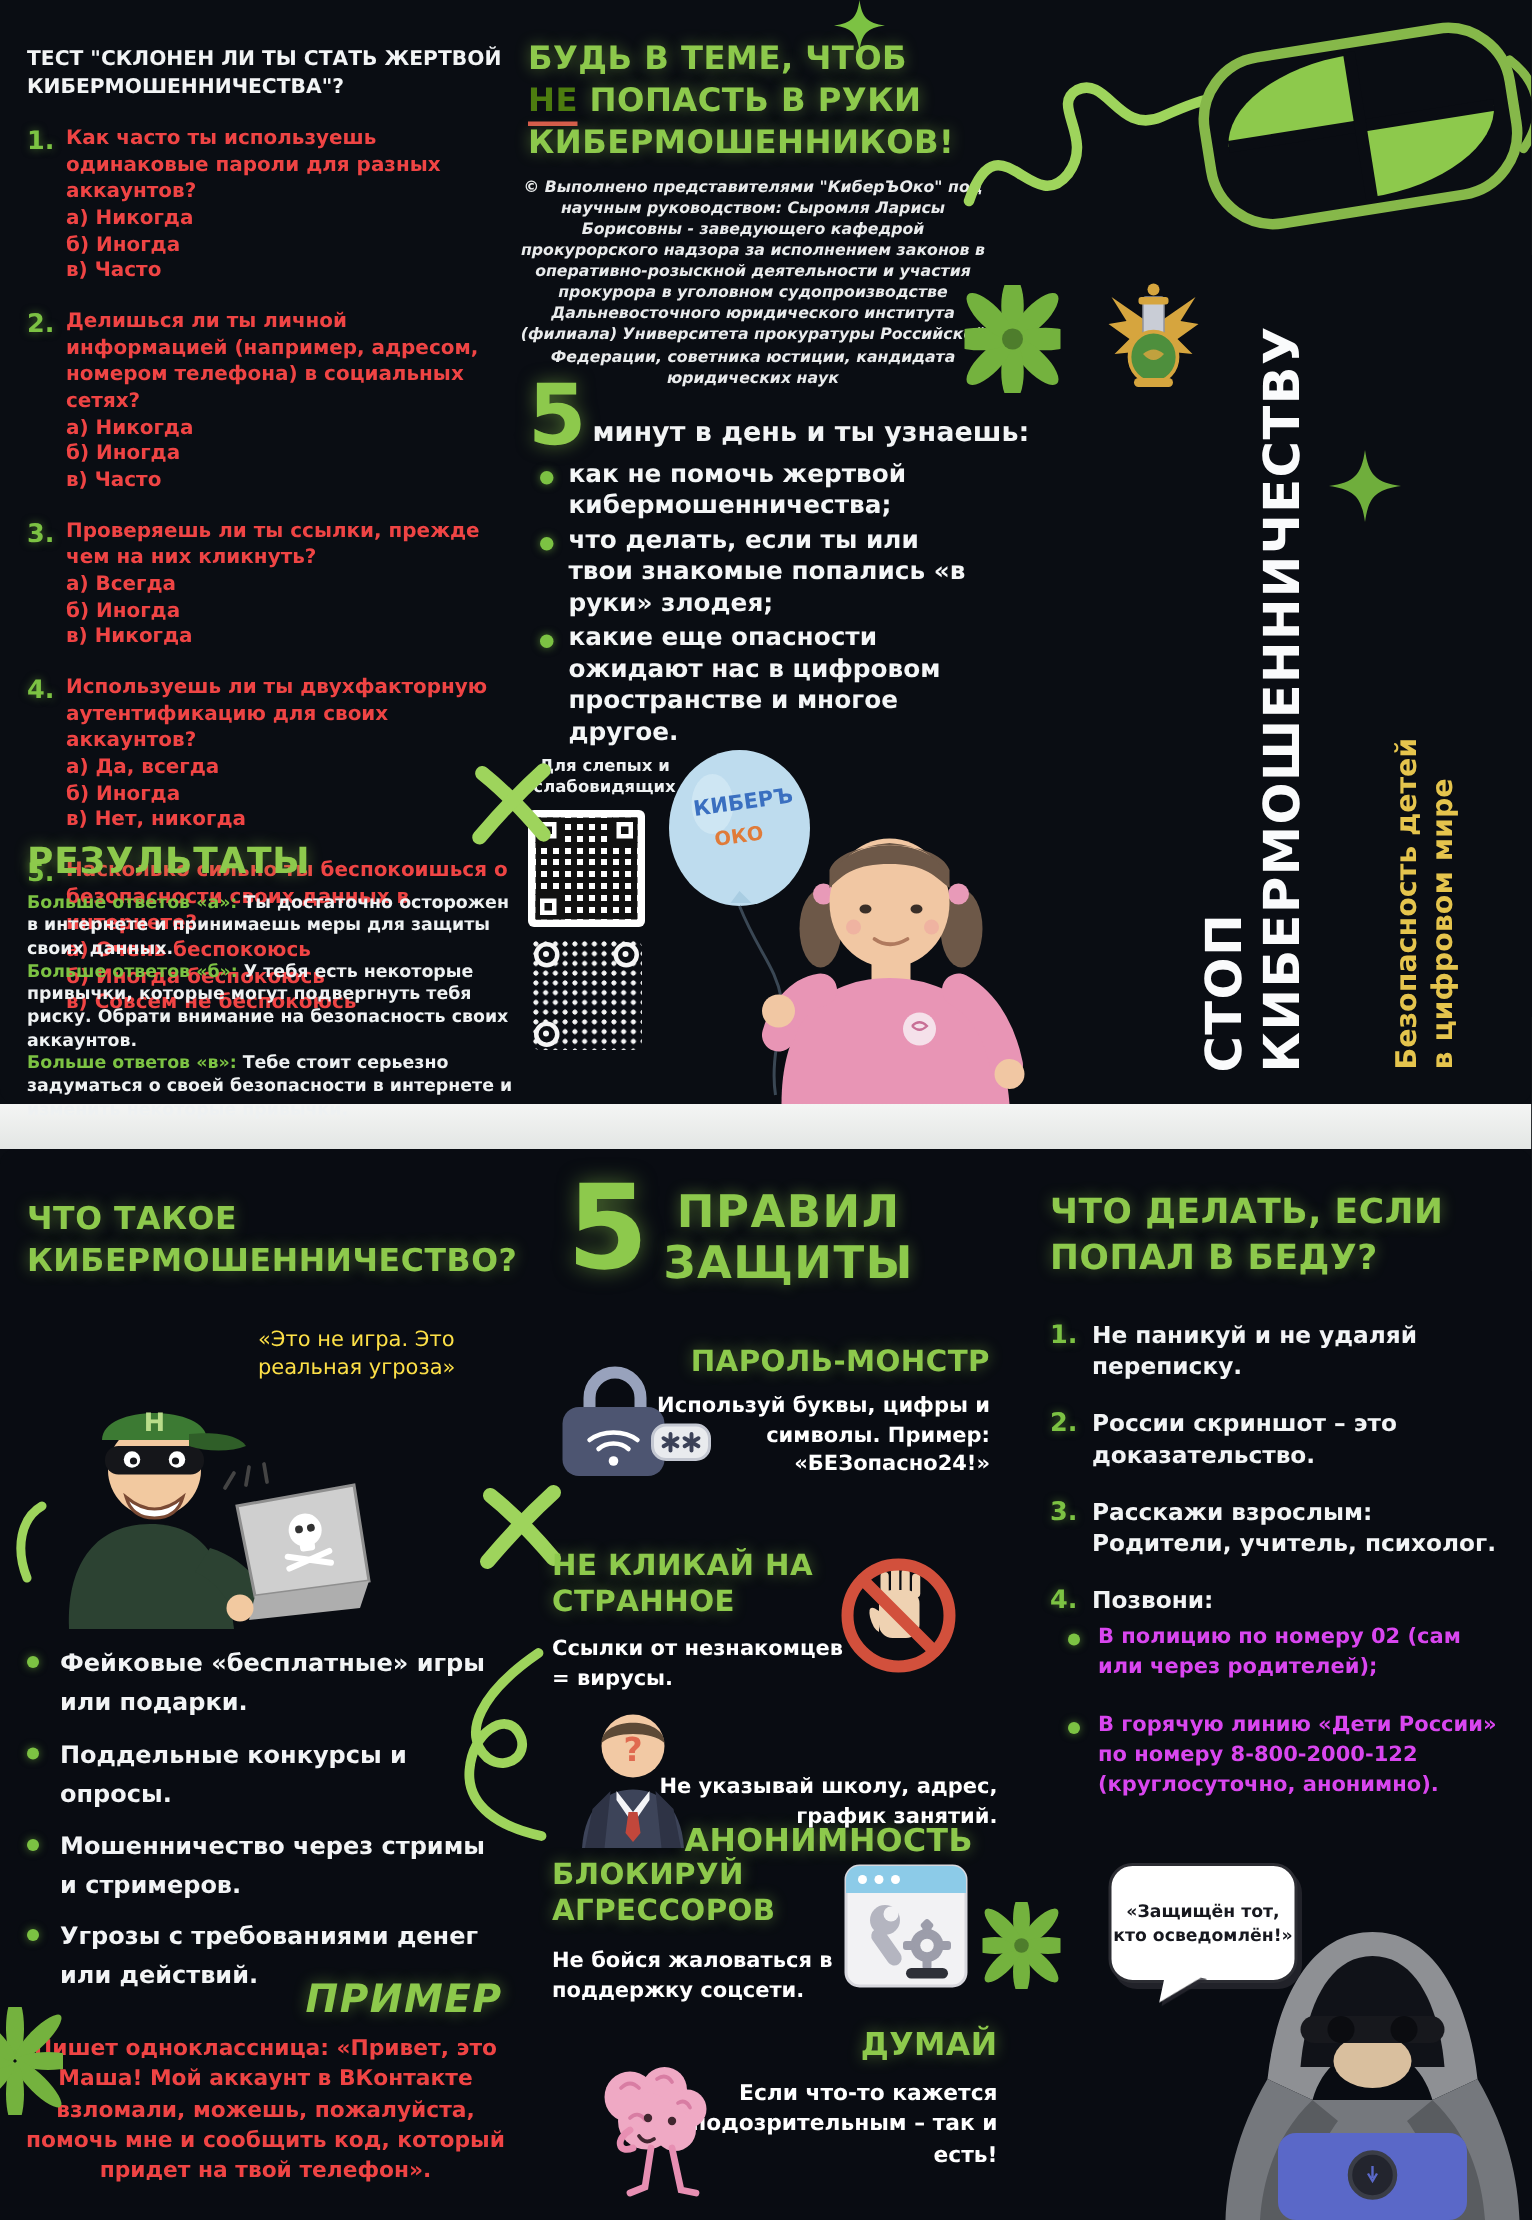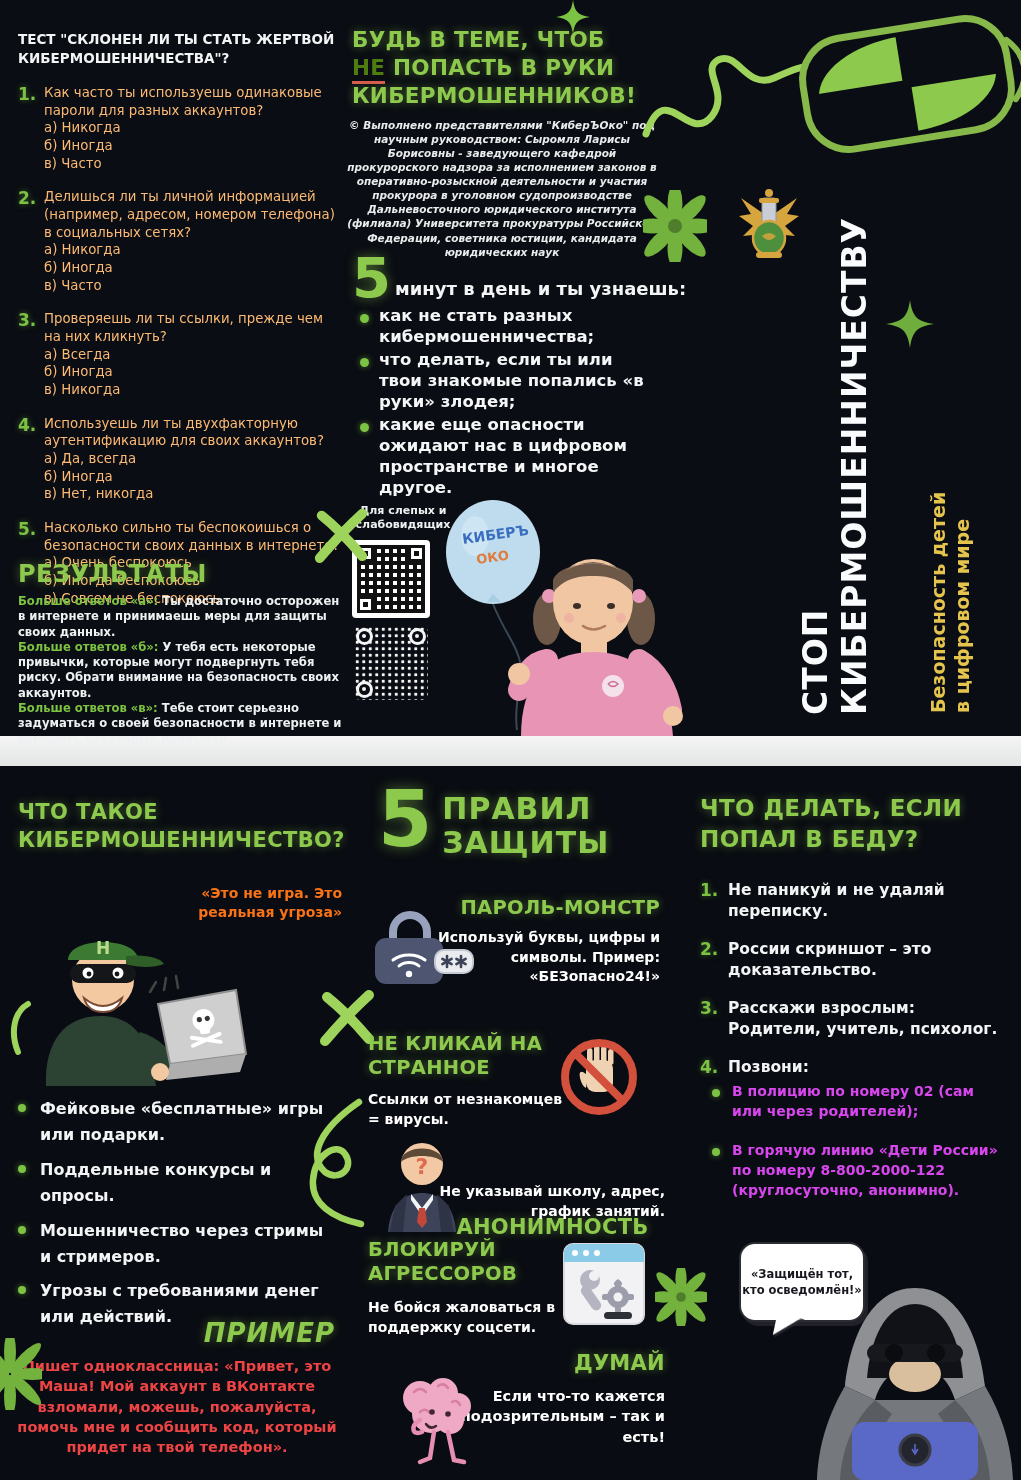--- a/index.html
+++ b/index.html
@@ -8,21 +8,21 @@
   .abs{position:absolute;}
   .green{color:#8dc94c;}
   .glow{text-shadow:0 0 10px rgba(141,201,76,.45);}
   .bold{font-weight:bold;}
 
   
   .test-title{left:18px;top:30px;width:322px;font-size:13.5px;font-weight:bold;color:#f2f4f5;line-height:1.4;}
   .questions{left:18px;top:84px;width:324px;}
   .qblock{display:flex;margin-bottom:16px;}
   .qnum{width:26px;flex:0 0 26px;color:#7cc243;font-weight:bold;font-size:17px;text-shadow:0 0 6px rgba(124,194,67,.5);}
-  .qbody{font-size:13.3px;font-weight:normal;color:#fdba74;line-height:1.33;}
+  .qbody{font-size:13.3px;font-weight:bold;color:#ef4444;line-height:1.33;}
   .qopt{display:block;}
   .results-title{left:18px;top:560px;font-size:24px;letter-spacing:.5px;}
   .results{left:18px;top:594px;width:326px;font-size:11.6px;line-height:1.32;color:#eef1f2;font-weight:bold;}
   .res-lead{color:#7cc243;}
 
   
   .promo-heading{left:352px;top:26px;width:302px;font-size:21.5px;font-weight:bold;line-height:1.3;letter-spacing:.3px;}
   .ne-red{color:#4d7c0f;border-bottom:3px solid #d9594c;padding-bottom:1px;text-shadow:none;}
   .credit{left:346px;top:118px;width:312px;font-size:10.5px;font-style:italic;color:#e9ebec;line-height:1.34;text-align:center;font-weight:bold;}
   .five-row{left:352px;top:256px;display:flex;align-items:flex-end;}
@@ -55,32 +55,32 @@
   .spine-sub{left:927px;top:713px;width:235px;height:48px;transform:rotate(-90deg);transform-origin:0 0;
     font-size:19px;font-weight:bold;color:#e5c44d;line-height:1.26;}
 
   
   .divider{left:0;top:736px;width:1021px;height:30px;background:linear-gradient(#f4f5f4,#e3e6e4);}
   .panel-top{left:0;top:0;width:1021px;height:736px;background:#0a0d13;border-radius:0 0 10px 10px;}
   .panel-bottom{left:0;top:766px;width:1021px;height:714px;background:#090c12;border-radius:10px 10px 0 0;}
 
   
   .what-heading{left:18px;top:798px;width:335px;font-size:21px;line-height:1.35;letter-spacing:.4px;}
-  .quote{left:172px;top:884px;width:170px;font-size:14px;font-weight:bold;color:#f97316;line-height:1.35;text-align:right;}
+  .quote{left:172px;top:884px;width:170px;font-size:14px;font-weight:normal;color:#fde047;line-height:1.35;}
   .what-bullets{left:18px;top:1096px;width:310px;}
   .wb-item{display:flex;margin-bottom:9px;}
   .wb-dot{flex:0 0 8px;width:8px;height:8px;border-radius:50%;background:#7cc243;margin-top:8px;margin-right:14px;box-shadow:0 0 6px rgba(124,194,67,.6);}
   .wb-text{font-size:16px;font-weight:bold;color:#f2f4f5;line-height:1.62;}
   .example-title{left:15px;top:1318px;width:320px;text-align:right;font-size:26px;letter-spacing:1px;font-style:italic;}
   .example-text{left:8px;top:1356px;width:338px;text-align:center;font-size:14.5px;font-weight:bold;color:#ef4444;line-height:1.4;}
 
   
   .rules-head{left:378px;top:786px;display:flex;align-items:flex-start;}
   .big5b{font-size:78px;font-weight:bold;color:#8dc94c;line-height:.85;text-shadow:0 0 14px rgba(141,201,76,.5);}
-  .rules-head-lines{margin-left:10px;margin-top:6px;font-size:30px;font-weight:bold;line-height:1.12;letter-spacing:1px;}
+  .rules-head-lines{margin-left:10px;margin-top:6px;font-size:30px;font-weight:bold;line-height:1.12;letter-spacing:1px;text-align:center;}
   .rule-title{font-size:19.5px;font-weight:bold;letter-spacing:.3px;line-height:1.25;}
   .rule-text{font-size:14px;font-weight:bold;color:#ffffff;line-height:1.4;}
   .r1t{left:410px;top:896px;width:250px;text-align:right;}
   .r1x{left:410px;top:928px;width:250px;text-align:right;}
   .r2t{left:368px;top:1032px;width:210px;}
   .r2x{left:368px;top:1090px;width:210px;}
   .r3t{left:440px;top:1214px;width:225px;text-align:center;font-size:21px;}
   .r3x{left:415px;top:1182px;width:250px;text-align:right;}
   .r4t{left:368px;top:1238px;width:210px;}
   .r4x{left:368px;top:1298px;width:210px;}
@@ -173,21 +173,21 @@
   <div class="abs credit">© Выполнено представителями "КиберЪОко" под научным руководством: Сыромля Ларисы Борисовны - заведующего кафедрой прокурорского надзора за исполнением законов в оперативно-розыскной деятельности и участия прокурора в уголовном судопроизводстве Дальневосточного юридического института (филиала) Университета прокуратуры Российской Федерации, советника юстиции, кандидата юридических наук</div>
 
   <div class="abs five-row">
     <span class="big5">5</span>
     <span class="five-cap">минут в день и ты узнаешь:</span>
   </div>
 
   <div class="abs promo-bullets">
     <div class="pb-item">
         <span class="pb-dot"></span>
-        <span class="pb-text">как не стать разных кибермошенничества;</span>
+        <span class="pb-text">как не помочь жертвой кибермошенничества;</span>
       </div>
     <div class="pb-item">
         <span class="pb-dot"></span>
         <span class="pb-text">что делать, если ты или твои знакомые попались «в руки» злодея;</span>
       </div>
     <div class="pb-item">
         <span class="pb-dot"></span>
         <span class="pb-text">какие еще опасности ожидают нас в цифровом пространстве и многое другое.</span>
       </div>
   </div>

